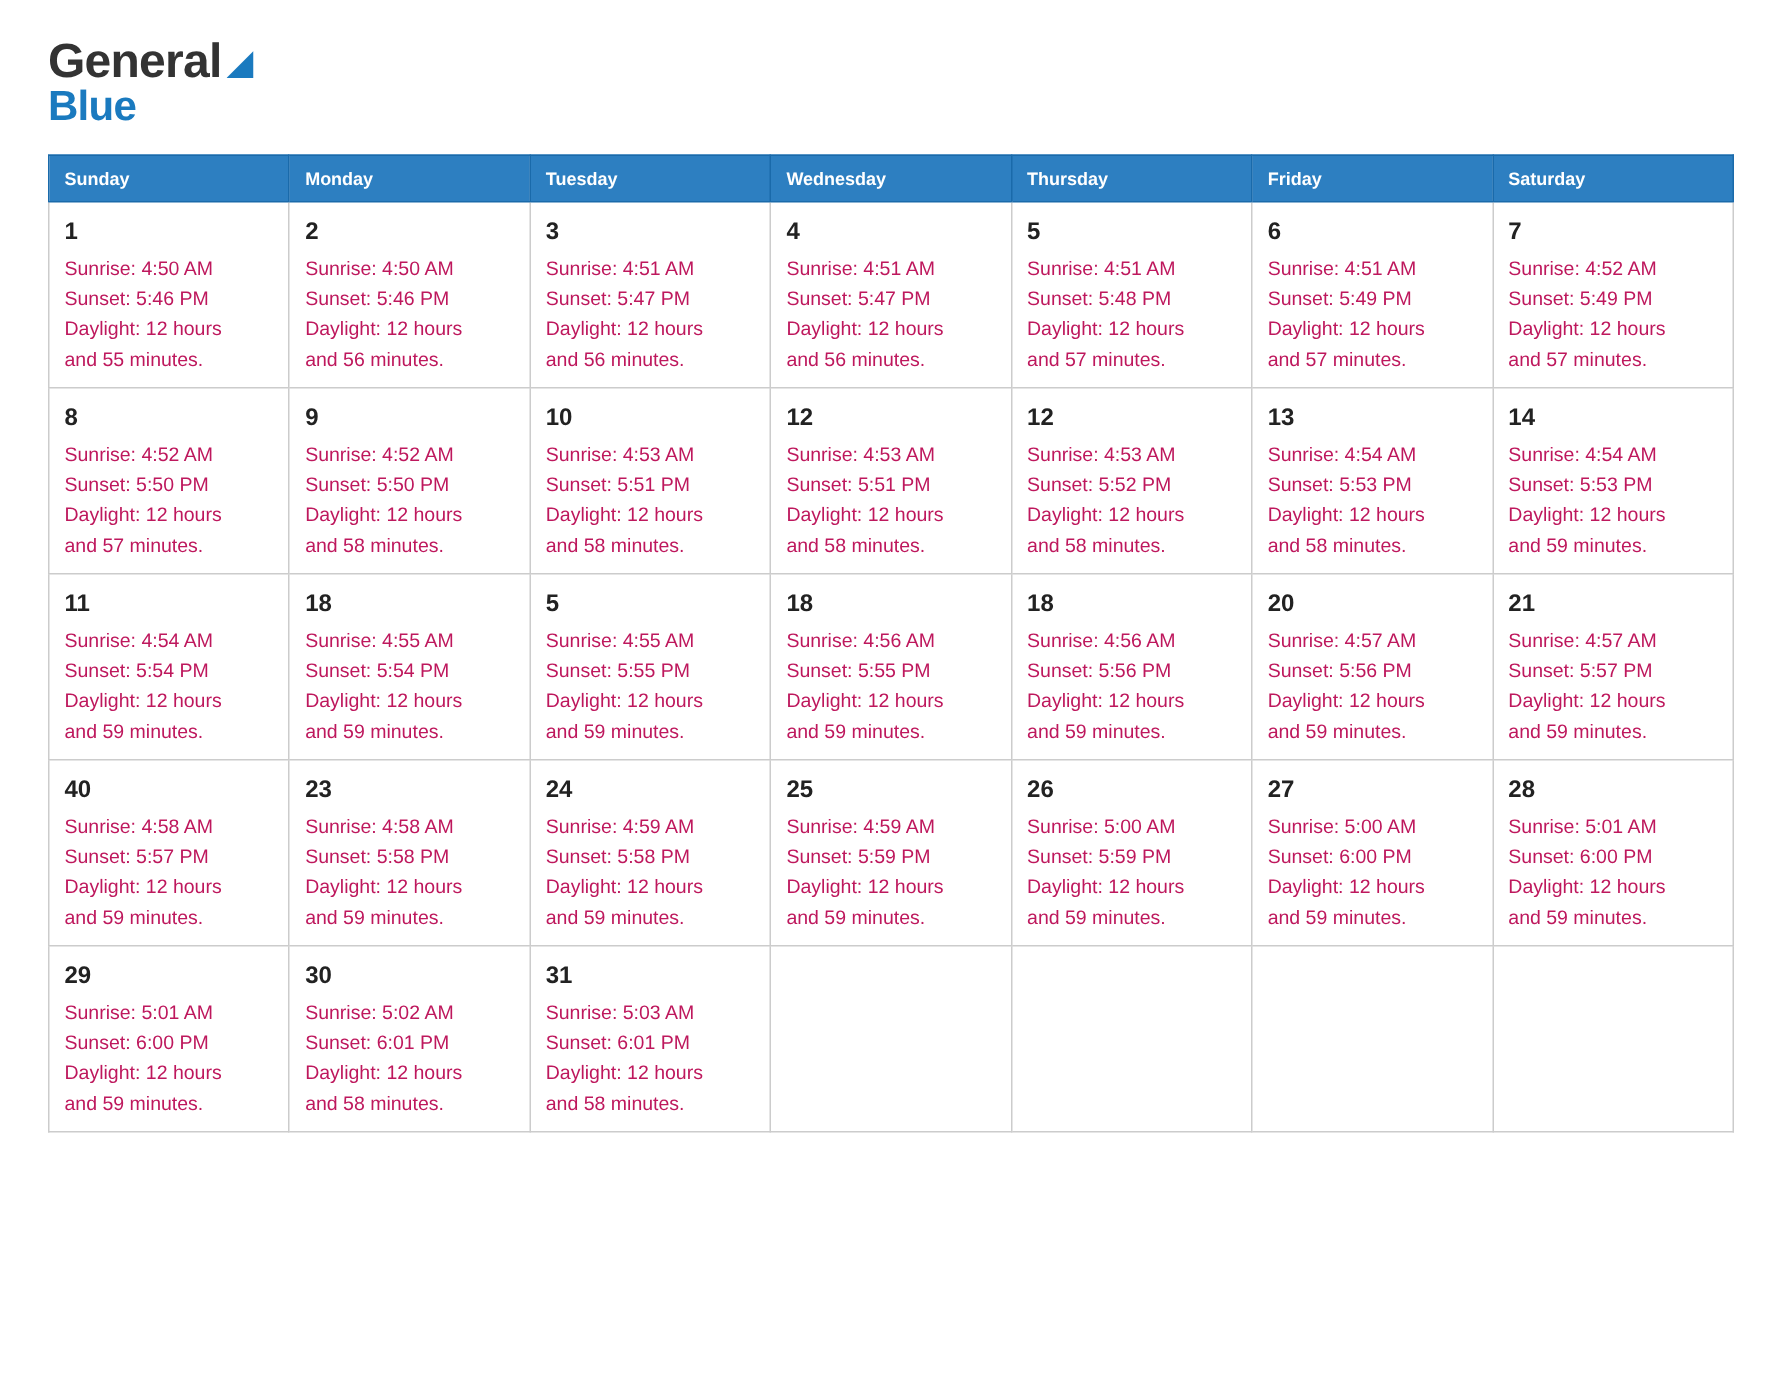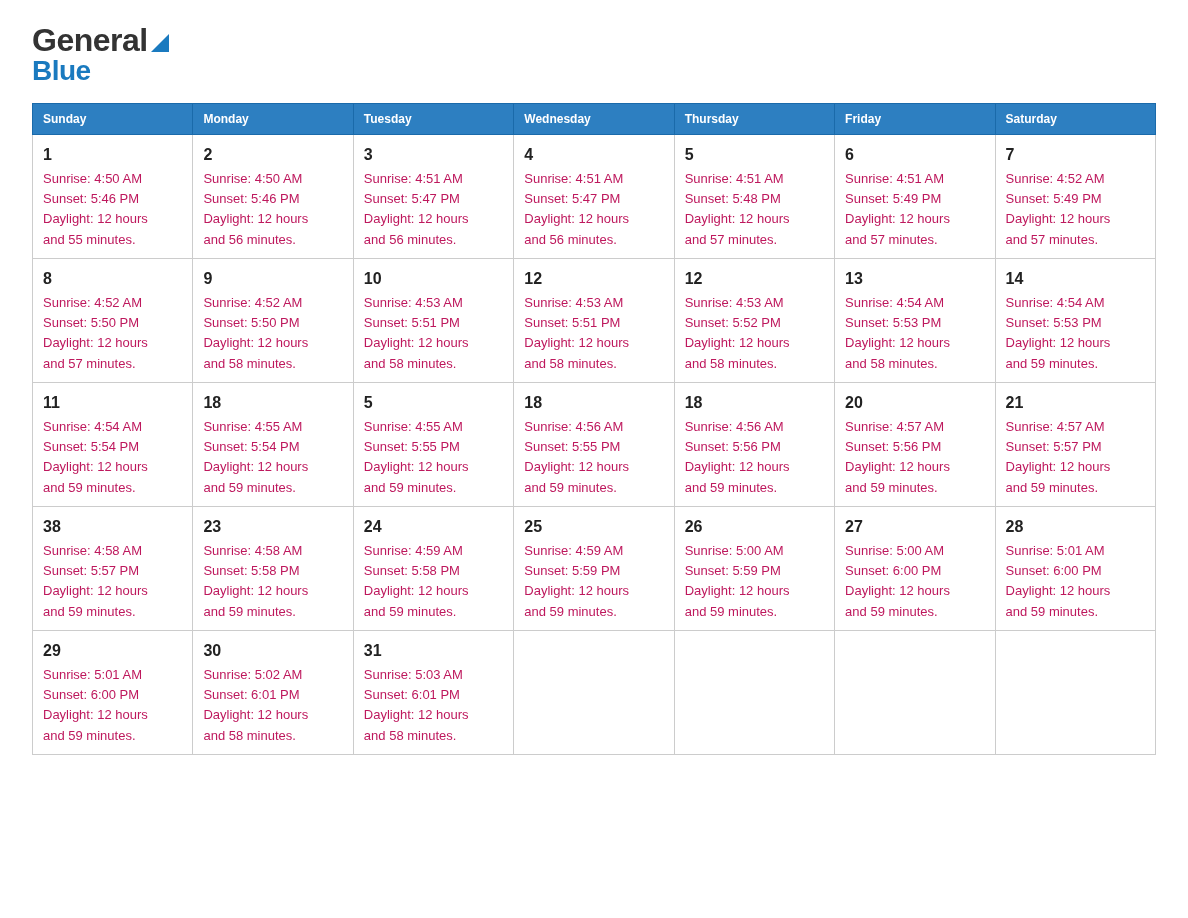--- a/index.html
+++ b/index.html
@@ -178,21 +178,21 @@
         <td><span class="day-number">18</span>
 <span class="day-info">Sunrise: 4:56 AM<br>Sunset: 5:55 PM<br>Daylight: 12 hours<br>and 59 minutes.</span></td>
         <td><span class="day-number">18</span>
 <span class="day-info">Sunrise: 4:56 AM<br>Sunset: 5:56 PM<br>Daylight: 12 hours<br>and 59 minutes.</span></td>
         <td><span class="day-number">20</span>
 <span class="day-info">Sunrise: 4:57 AM<br>Sunset: 5:56 PM<br>Daylight: 12 hours<br>and 59 minutes.</span></td>
         <td><span class="day-number">21</span>
 <span class="day-info">Sunrise: 4:57 AM<br>Sunset: 5:57 PM<br>Daylight: 12 hours<br>and 59 minutes.</span></td>
       </tr>
       <tr>
-        <td><span class="day-number">38</span>
+        <td><span class="day-number">40</span>
 <span class="day-info">Sunrise: 4:58 AM<br>Sunset: 5:57 PM<br>Daylight: 12 hours<br>and 59 minutes.</span></td>
         <td><span class="day-number">23</span>
 <span class="day-info">Sunrise: 4:58 AM<br>Sunset: 5:58 PM<br>Daylight: 12 hours<br>and 59 minutes.</span></td>
         <td><span class="day-number">24</span>
 <span class="day-info">Sunrise: 4:59 AM<br>Sunset: 5:58 PM<br>Daylight: 12 hours<br>and 59 minutes.</span></td>
         <td><span class="day-number">25</span>
 <span class="day-info">Sunrise: 4:59 AM<br>Sunset: 5:59 PM<br>Daylight: 12 hours<br>and 59 minutes.</span></td>
         <td><span class="day-number">26</span>
 <span class="day-info">Sunrise: 5:00 AM<br>Sunset: 5:59 PM<br>Daylight: 12 hours<br>and 59 minutes.</span></td>
         <td><span class="day-number">27</span>

